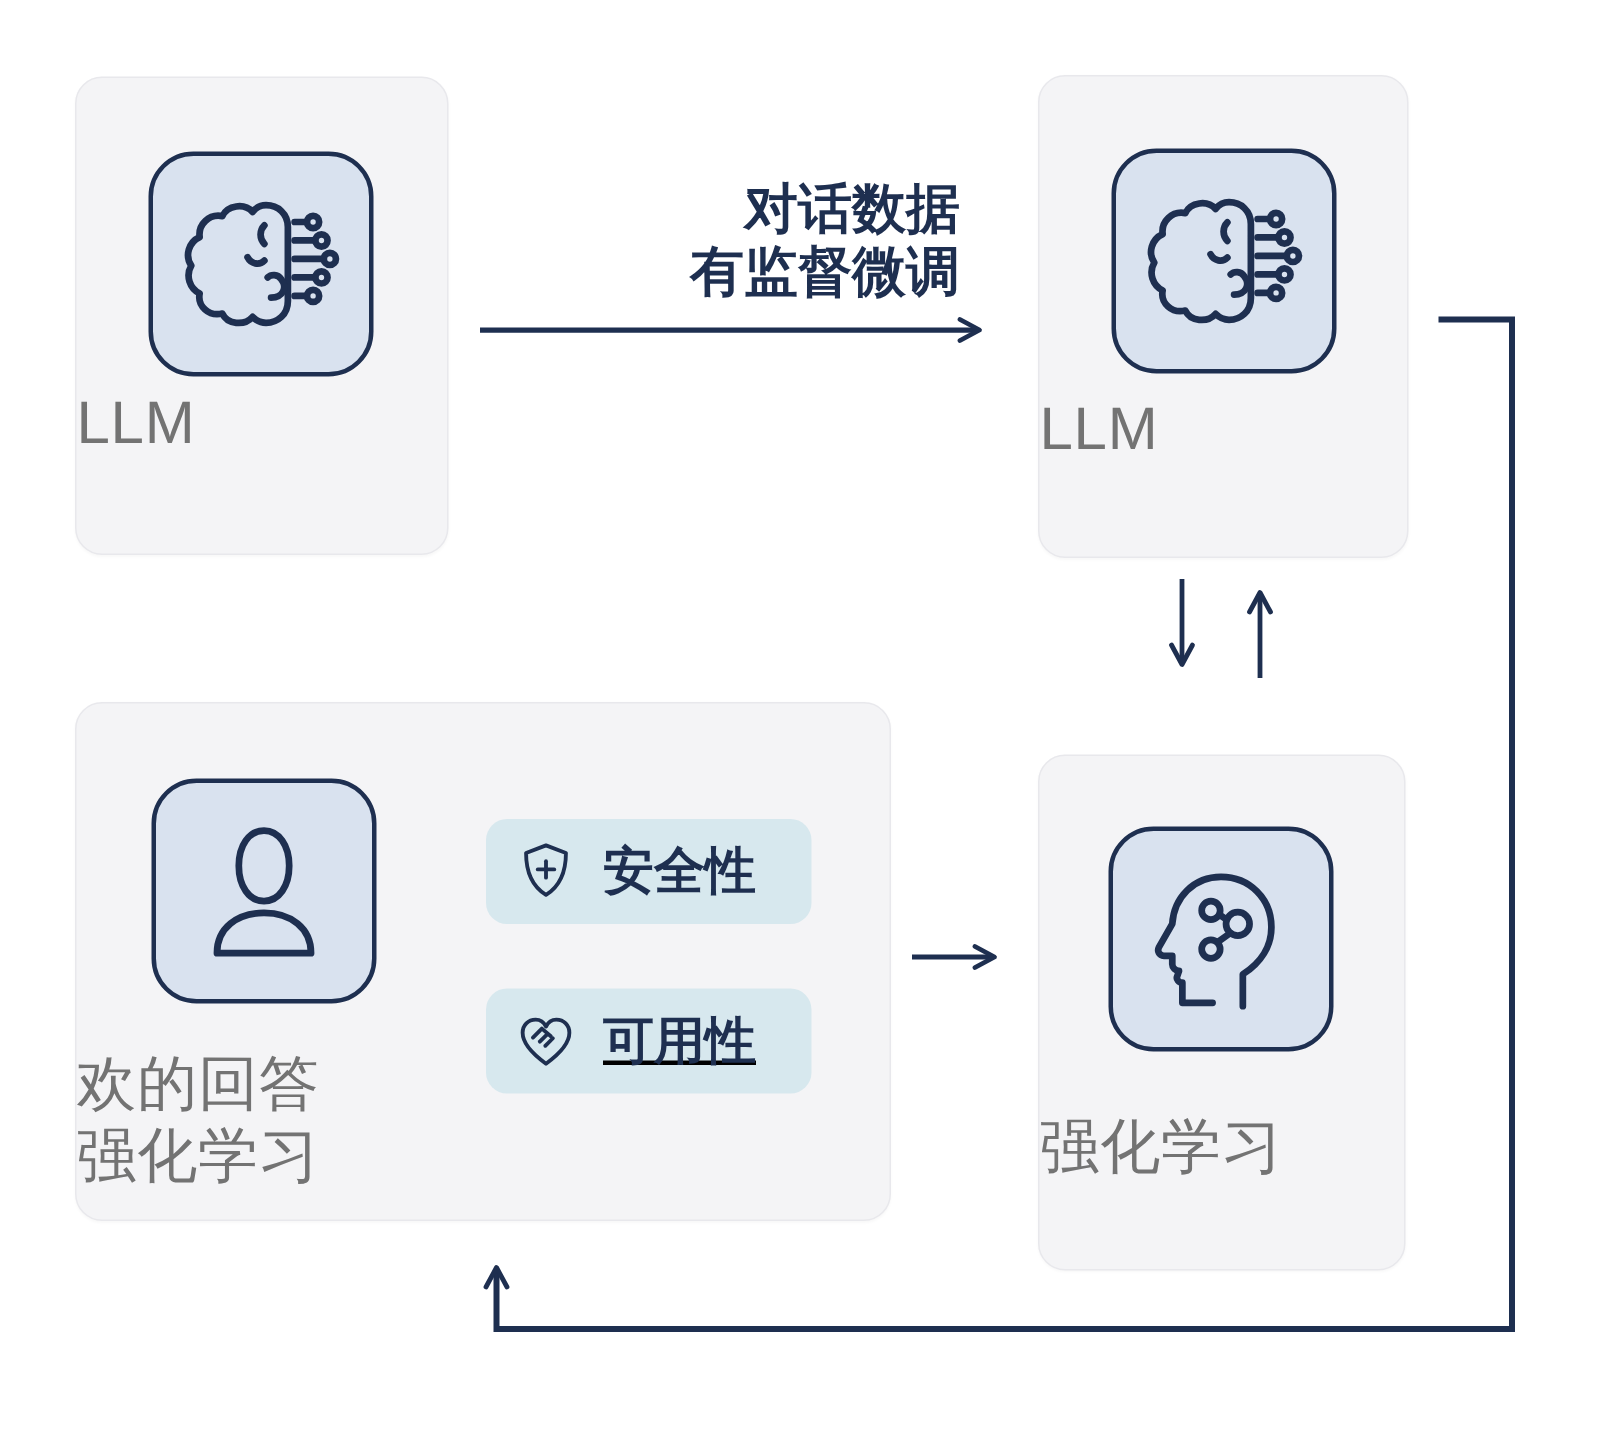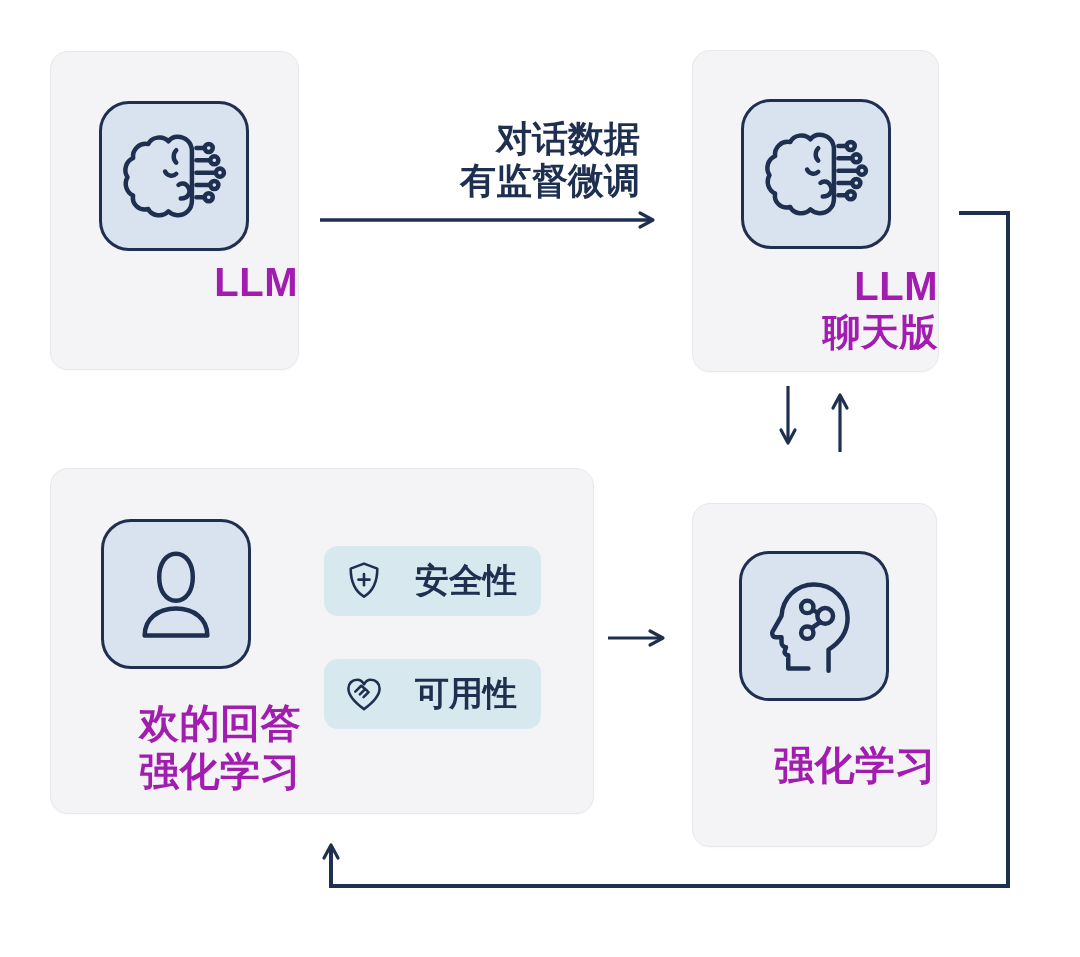--- a/index.html
+++ b/index.html
@@ -3,26 +3,26 @@
 <meta charset="utf-8">
 <style>
   html,body{margin:0;padding:0;background:#ffffff;}
   body{font-family:"Liberation Sans","DejaVu Sans",sans-serif;}
   .stage{position:relative;width:1080px;height:957px;background:#ffffff;overflow:hidden;}
 
   .card{position:absolute;background:#f4f4f6;border:1px solid #e8e8ec;border-radius:18px;box-shadow:0 1px 2px rgba(0,0,0,0.03);}
   .tile{position:absolute;width:150px;height:150px;background:#d9e2ef;border:3px solid #1e2f50;border-radius:30px;box-sizing:border-box;display:flex;align-items:center;justify-content:center;}
   .tile svg{width:112px;height:112px;}
 
-  .node-label{position:absolute;left:0;right:0;text-align:right;color:#a21caf;font-weight:700;font-size:40px;line-height:48px;letter-spacing:0.5px;}
+  .node-label{position:absolute;left:0;right:0;text-align:left;color:#737373;font-weight:400;font-size:40px;line-height:48px;letter-spacing:0.5px;}
   .node-label .sub{font-size:38px;}
 
   .edge-label{position:absolute;left:330px;top:118px;width:310px;text-align:right;color:#1e2f50;font-weight:700;font-size:36px;line-height:42px;}
 
-  .badge{position:absolute;width:217px;height:70px;background:#d7e8ee;border-radius:14px;display:flex;align-items:center;padding-left:18px;box-sizing:border-box;gap:13px;}
+  .badge{position:absolute;width:217px;height:70px;background:#d7e8ee;border-radius:14px;display:flex;align-items:center;padding-left:18px;box-sizing:border-box;}
   .badge svg{width:44px;height:44px;flex:0 0 auto;}
   .badge .badge-text{margin-left:16px;color:#1e2f50;font-weight:600;font-size:34px;}
 
   .arrows{position:absolute;left:0;top:0;width:1080px;height:957px;pointer-events:none;}
 
   .ico{stroke:#1e2f50;fill:none;stroke-linecap:round;stroke-linejoin:round;}
 </style>
 </head>
 <body>
 
@@ -82,21 +82,20 @@
         <path d="M70 47 H86"></path>
           <circle cx="91" cy="47" r="3.6"></circle>
         <path d="M70 58 H81"></path>
           <circle cx="86" cy="58" r="3.6"></circle>
         <path d="M70 69 H76"></path>
           <circle cx="81" cy="69" r="3.6"></circle>
       </svg>
     </div>
     <div class="node-label" style="top:212px;line-height:46px;">
       <div>LLM</div>
-      <div class="sub">聊天版</div>
     </div>
   </div>
 
   <div class="card" style="left:50px;top:468px;width:542px;height:344px;">
     <div class="tile" style="left:50px;top:50px;">
       <svg class="ico" viewBox="0 0 100 100" stroke-width="4">
         <path d="M50 14 C59 14 65 23 65 35 C65 47 59 56 50 56 C41 56 35 47 35 35 C35 23 41 14 50 14 Z"></path>
         <path d="M22 87 C22 72 34 63 50 63 C66 63 78 72 78 87 Z"></path>
       </svg>
     </div>
@@ -107,21 +106,21 @@
 
     <div class="badge" style="left:273px;top:77px;">
       <svg class="ico" viewBox="0 0 48 48" stroke-width="2.8">
         <path d="M24 5 L38.5 10.5 C38.5 24 34.5 34.5 24 41 C13.5 34.5 9.5 24 9.5 10.5 Z"></path>
         <path d="M24 16.5 V28.5"></path>
         <path d="M18 22.5 H30"></path>
       </svg>
       <span class="badge-text">安全性</span>
     </div>
 
-    <div class="badge" style="left:273px;top:190px;">
+    <div class="badge" style="left:273px;top:190px;text-decoration:underline;">
       <svg class="ico" viewBox="0 0 48 48" stroke-width="2.8">
         <path d="M24 40.5 C13 32.5 7 25.5 7 18 C7 12.5 11 8.5 16.5 8.5 C19.5 8.5 22.5 10.5 24 13.5 C25.5 10.5 28.5 8.5 31.5 8.5 C37 8.5 41 12.5 41 18 C41 25.5 35 32.5 24 40.5 Z"></path>
         <path d="M14.5 21.5 L21 15 L27.5 20.5"></path>
         <path d="M19.5 24.5 L25 19"></path>
         <path d="M23.5 27.5 L29 22"></path>
       </svg>
       <span class="badge-text">可用性</span>
     </div>
   </div>
 

